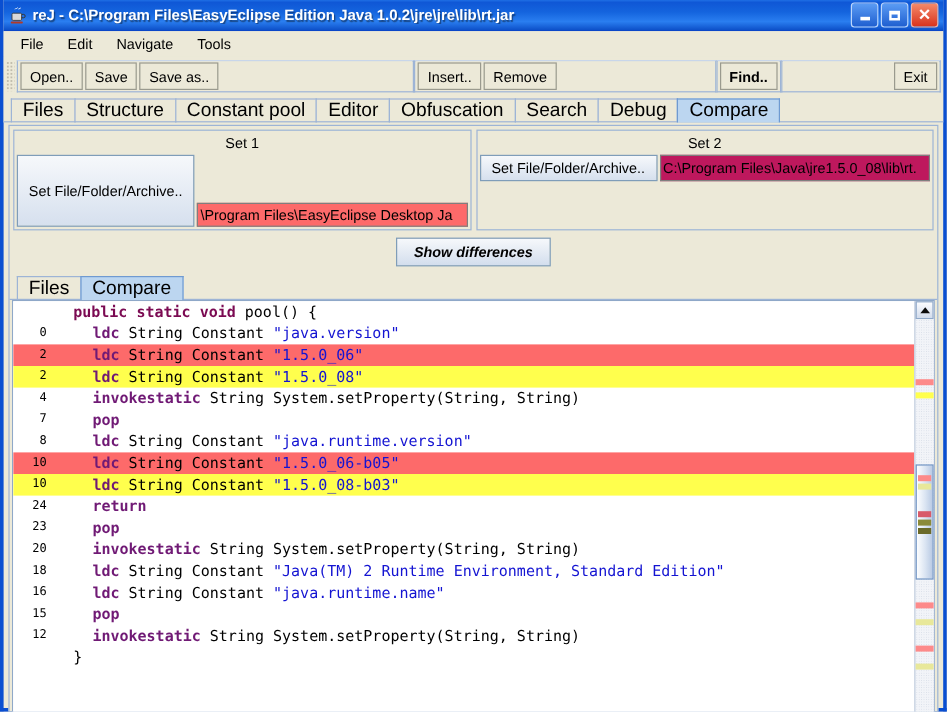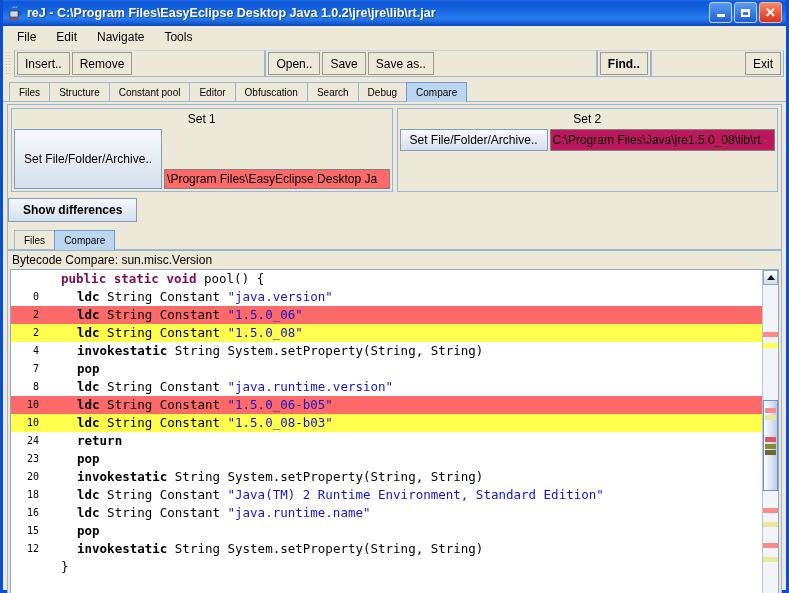--- a/index.html
+++ b/index.html
@@ -77,21 +77,21 @@
 
   
   .tabrow{
     height:22px;display:flex;align-items:flex-end;
     padding-left:6px;background:#ece9d8;position:relative;
   }
   .tab{
     height:20px;box-sizing:border-box;
     border:1px solid #9db4d6;border-bottom:none;
     background:#ece9d8;
-    padding:0 9px;font-size:10px;display:flex;align-items:center;
+    padding:0 9px;font-size:16px;display:flex;align-items:center;
     border-radius:0;
     margin-right:-1px;
     position:relative;
   }
   .tab.sel{background:#bcd6f0;border-color:#6f9ad1;z-index:2;}
   .tabrow-line{
     position:absolute;left:0;right:0;bottom:0;height:1px;background:#9db4d6;
   }
 
   
@@ -123,21 +123,21 @@
   .set-field{
     flex:1 1 0;min-width:0;
     border:1px solid #7f7f7f;
     font-size:12px;padding:2px 1px 2px 2px;
     white-space:nowrap;overflow:hidden;
     display:flex;align-items:center;
     box-sizing:border-box;
   }
   .f-red{background:#fd6a6a;margin-top:40px;}
   .f-yellow{background:#be185d;}
-  .showdiff-wrap{display:flex;justify-content:flex-start;padding:6px 0 6px 0;}
+  .showdiff-wrap{display:flex;justify-content:center;padding:6px 0 6px 0;font-style:italic;}
   .showdiff{
     border:1px solid #7f9db9;
     background:linear-gradient(180deg,#f6f8fb,#d3deed);
     font-size:12px;font-weight:bold;padding:4px 14px;
   }
 
   
   .inner-tabrow{
     height:22px;display:flex;align-items:flex-end;padding-left:6px;position:relative;
   }
@@ -163,21 +163,21 @@
     font-size:12.5px;display:flex;align-items:center;
   }
   .cl.red{background:#fd6a6a;}
   .cl.yel{background:#ffff4d;}
   .ln{
     width:34px;flex:0 0 34px;text-align:right;padding-right:6px;
     font-size:10px;color:#000;font-family:"DejaVu Sans Mono",monospace;
     box-sizing:border-box;
   }
   .kw{color:#7b0a52;font-weight:bold;}
-  .op{color:#000000;font-weight:bold;}
+  .op{color:#701a75;font-weight:bold;}
   .str{color:#1414d2;}
   .pl{color:#000;}
 
   
   .vsb{
     width:16px;flex:0 0 16px;background:#eef1f6;
     border-left:1px solid #b6c4d8;
     display:flex;flex-direction:column;position:relative;
     box-sizing:border-box;
   }
@@ -245,21 +245,21 @@
   <div class="titlebar">
     <div class="title-icon">
       <svg width="16" height="16" viewBox="0 0 16 16">
         <path d="M5 3c0-1 3-1 3-2.5C8 3 5.5 2.5 5 3z" fill="#fff"></path>
         <path d="M8 3c0-1 2.5-1 2.5-2.3C10.5 3 8.5 2.6 8 3z" fill="#fff"></path>
         <rect x="3" y="6" width="8" height="6" rx="1" fill="#d9d9d9" stroke="#333" stroke-width="0.7"></rect>
         <path d="M11 7h1.6a1.4 1.4 0 0 1 0 2.8H11" fill="none" stroke="#333" stroke-width="0.8"></path>
         <rect x="2" y="13" width="10" height="1.6" rx="0.6" fill="#b03a2a"></rect>
       </svg>
     </div>
-    <div class="title-text">reJ - C:\Program Files\EasyEclipse Desktop Java 1.0.2\jre\jre\lib\rt.jar</div>
+    <div class="title-text">reJ - C:\Program Files\EasyEclipse Edition Java 1.0.2\jre\jre\lib\rt.jar</div>
     <div class="tb-buttons">
       <div class="tb-btn tb-min">
           <span class="glyph-min"></span>
         </div>
       <div class="tb-btn tb-max">
           <span class="glyph-max"></span>
         </div>
       <div class="tb-btn tb-close">
           <span class="glyph-close">✕</span>
         </div>
@@ -269,29 +269,29 @@
   <div class="menubar">
     <div class="menu-item">File</div>
     <div class="menu-item">Edit</div>
     <div class="menu-item">Navigate</div>
     <div class="menu-item">Tools</div>
   </div>
 
   <div class="toolbar">
     <div class="grip"></div>
     <div class="tbar-seg" style="flex:0 0 auto;">
-      <div class="tbtn">Insert..</div>
-      <div class="tbtn">Remove</div>
-      <div style="width:130px;"></div>
-    </div>
-    <div class="tbar-seg" style="flex:0 0 auto;">
       <div class="tbtn">Open..</div>
       <div class="tbtn">Save</div>
       <div class="tbtn">Save as..</div>
       <div style="width:160px;"></div>
+    </div>
+    <div class="tbar-seg" style="flex:0 0 auto;">
+      <div class="tbtn">Insert..</div>
+      <div class="tbtn">Remove</div>
+      <div style="width:130px;"></div>
     </div>
     <div class="tbar-seg" style="flex:0 0 auto;font-weight:bold;">
       <div class="tbtn">Find..</div>
     </div>
     <div class="tbar-seg" style="flex:1 1 auto;justify-content:flex-end;">
       <div class="tbtn">Exit</div>
     </div>
   </div>
 
   <div class="tabrow">
@@ -328,21 +328,20 @@
     <div class="showdiff-wrap">
       <div class="showdiff">Show differences</div>
     </div>
 
     <div class="inner-tabrow">
       <div class="tab">Files</div>
       <div class="tab sel">Compare</div>
       <div class="tabrow-line"></div>
     </div>
 
-    <div class="caption">Bytecode Compare: sun.misc.Version</div>
 
     <div class="codewrap">
       <div class="code-body">
         <div class="code-area">
             <div class="cl">
               <span class="ln"></span>
               <span style="display: inline-block; width: 16px;"></span>
               <span class="kw" style="white-space: pre;">public</span>
               <span class="pl" style="white-space: pre;"> </span>
               <span class="kw" style="white-space: pre;">static</span>

